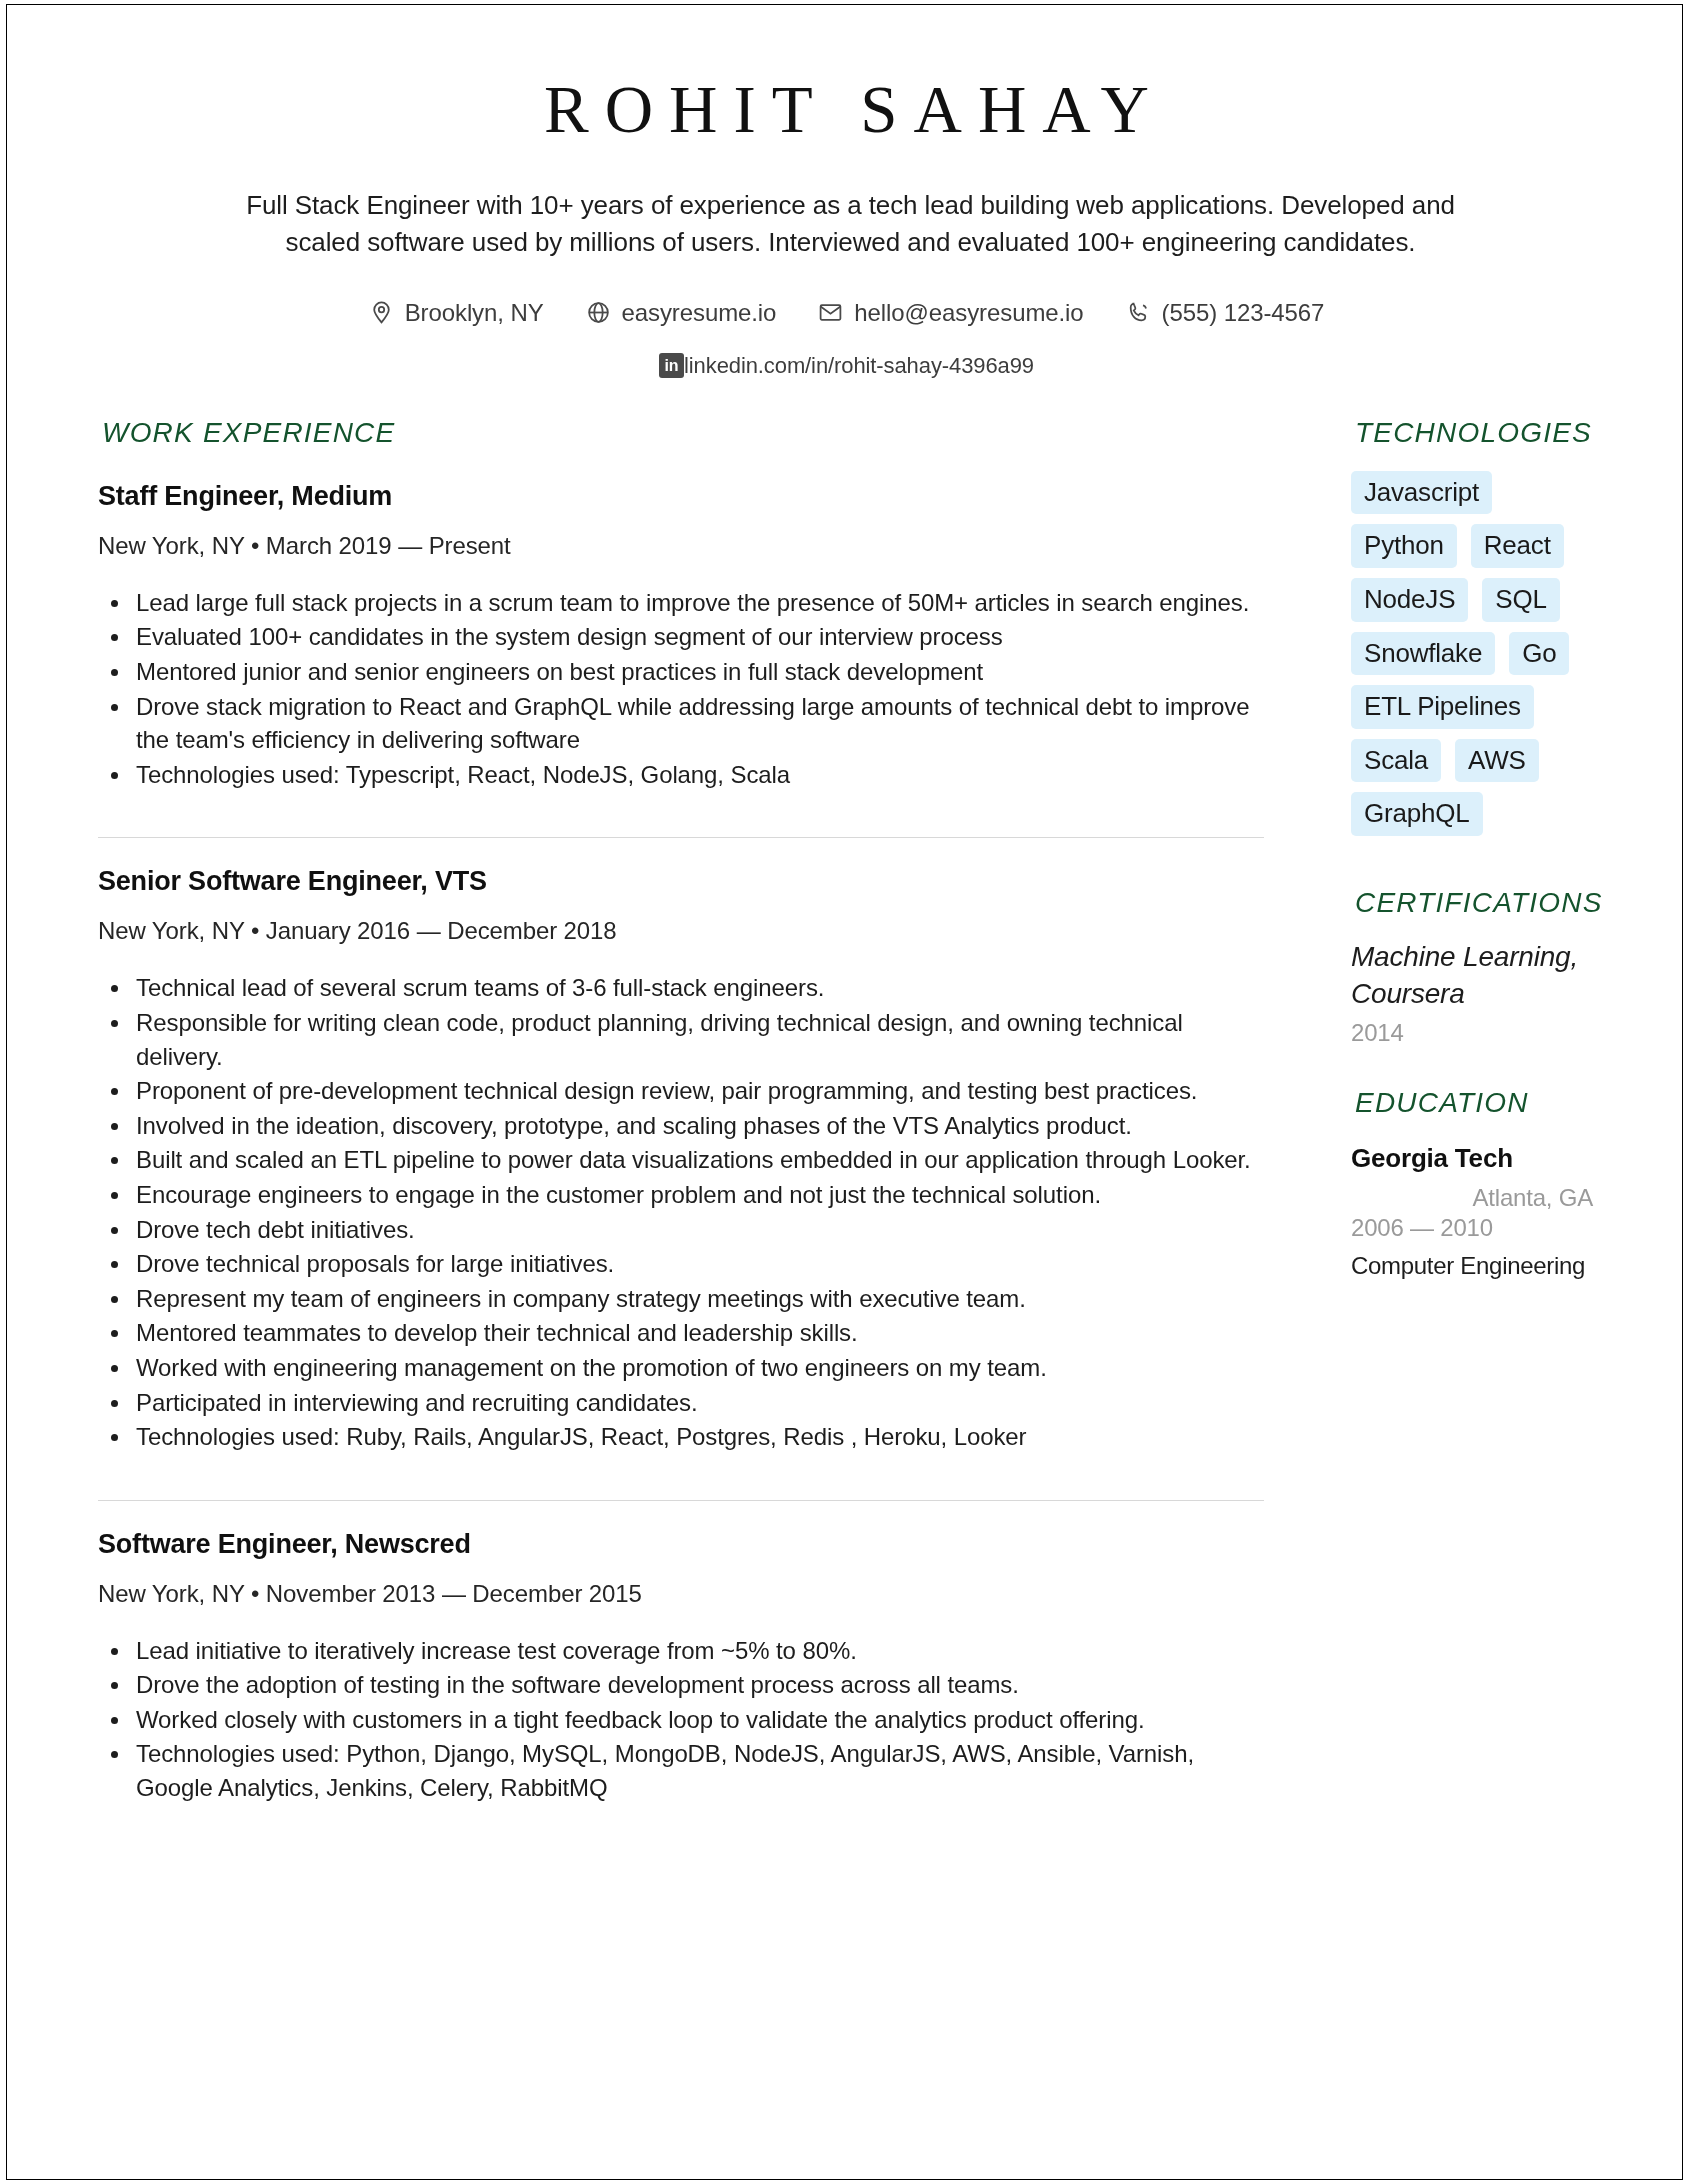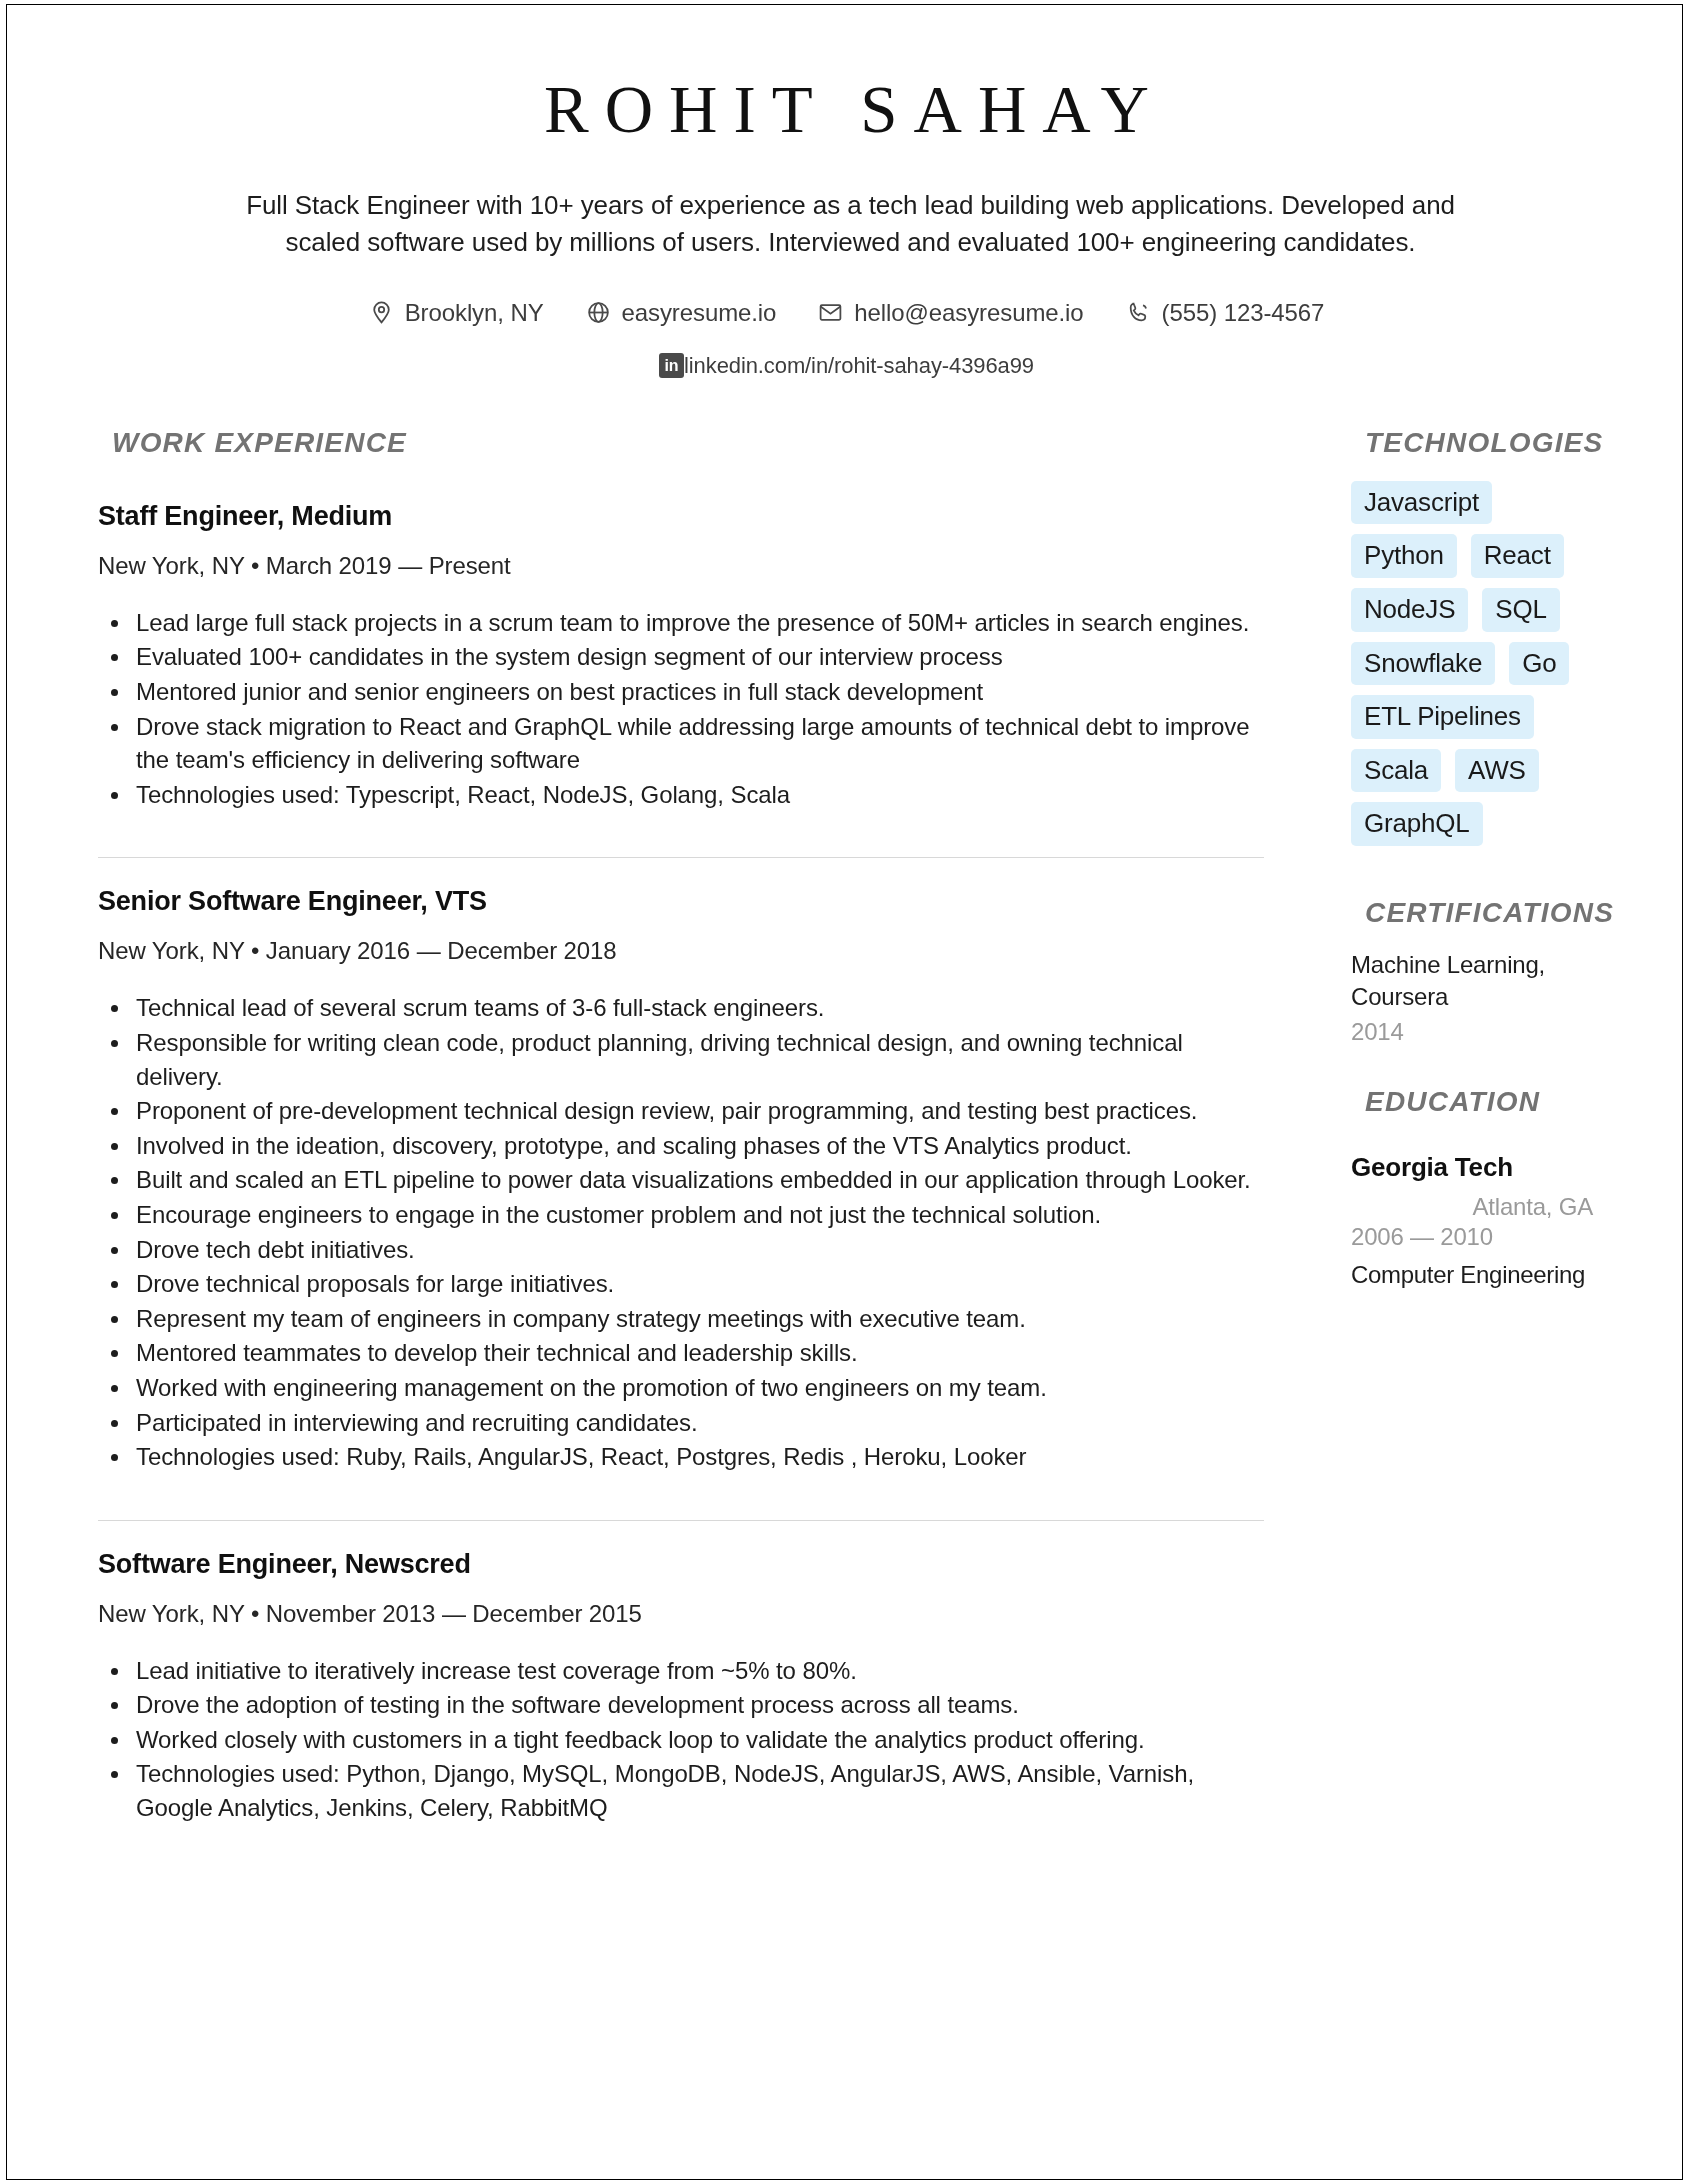--- a/index.html
+++ b/index.html
@@ -104,24 +104,24 @@
     display: flex;
     margin-top: 34px;
     align-items: flex-start;
   }
   .col-main { width: 1168px; flex: 0 0 1168px; }
   .col-side { width: 327px; flex: 0 0 327px; padding-left: 85px; }
 
   .sec-head {
     font-size: 28px;
     font-style: italic;
-    font-weight: 700;
-    color: #737373;
+    font-weight: 400;
+    color: #14532d;
     letter-spacing: 1.2px;
-    margin: 14px;
+    margin: 4px;
     text-transform: uppercase;
   }
 
   .job { margin-top: 0; }
   .job-title {
     font-size: 27px;
     font-weight: bold;
     color: #101010;
     margin: 0;
     padding-top: 28px;
@@ -180,27 +180,28 @@
     font-size: 26px;
     color: #1a1a1a;
     line-height: 1.1;
     white-space: nowrap;
     letter-spacing: -0.2px;
   }
 
   .side-block { margin-top: 51px; }
   .side-block .sec-head { margin-bottom: 0; }
   .cert-name {
-    font-size: 24px;
+    font-size: 28px;
     color: #1d1d1d;
     line-height: 1.32;
     margin: 0;
     padding-top: 20px;
     width: 248px;
     letter-spacing: -0.2px;
+    font-style: italic;
   }
   .cert-year {
     font-size: 24px;
     color: #9a9a9a;
     margin: 0;
     padding-top: 6px;
     letter-spacing: -0.2px;
   }
   .edu-school {
     font-size: 26px;

